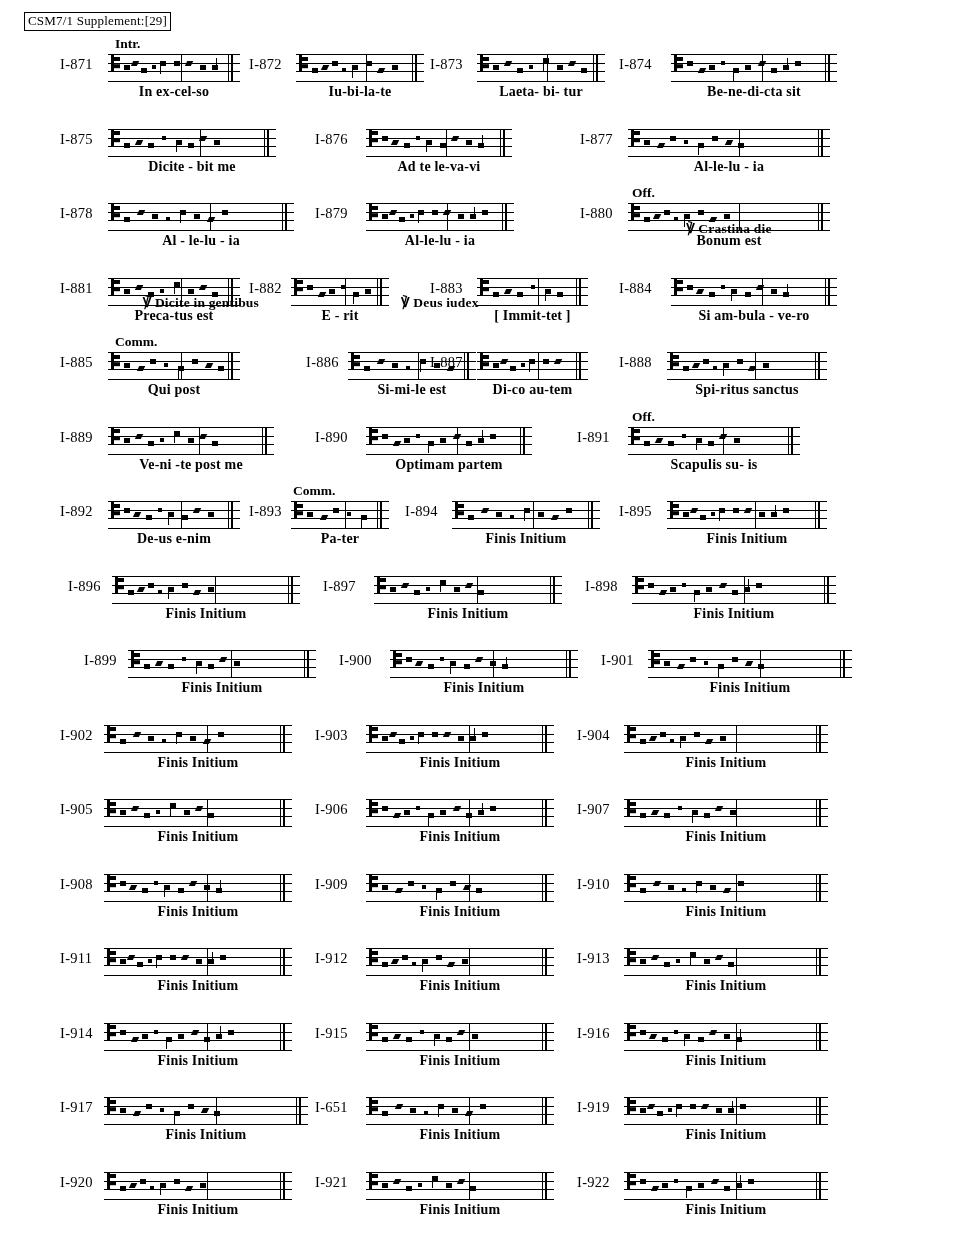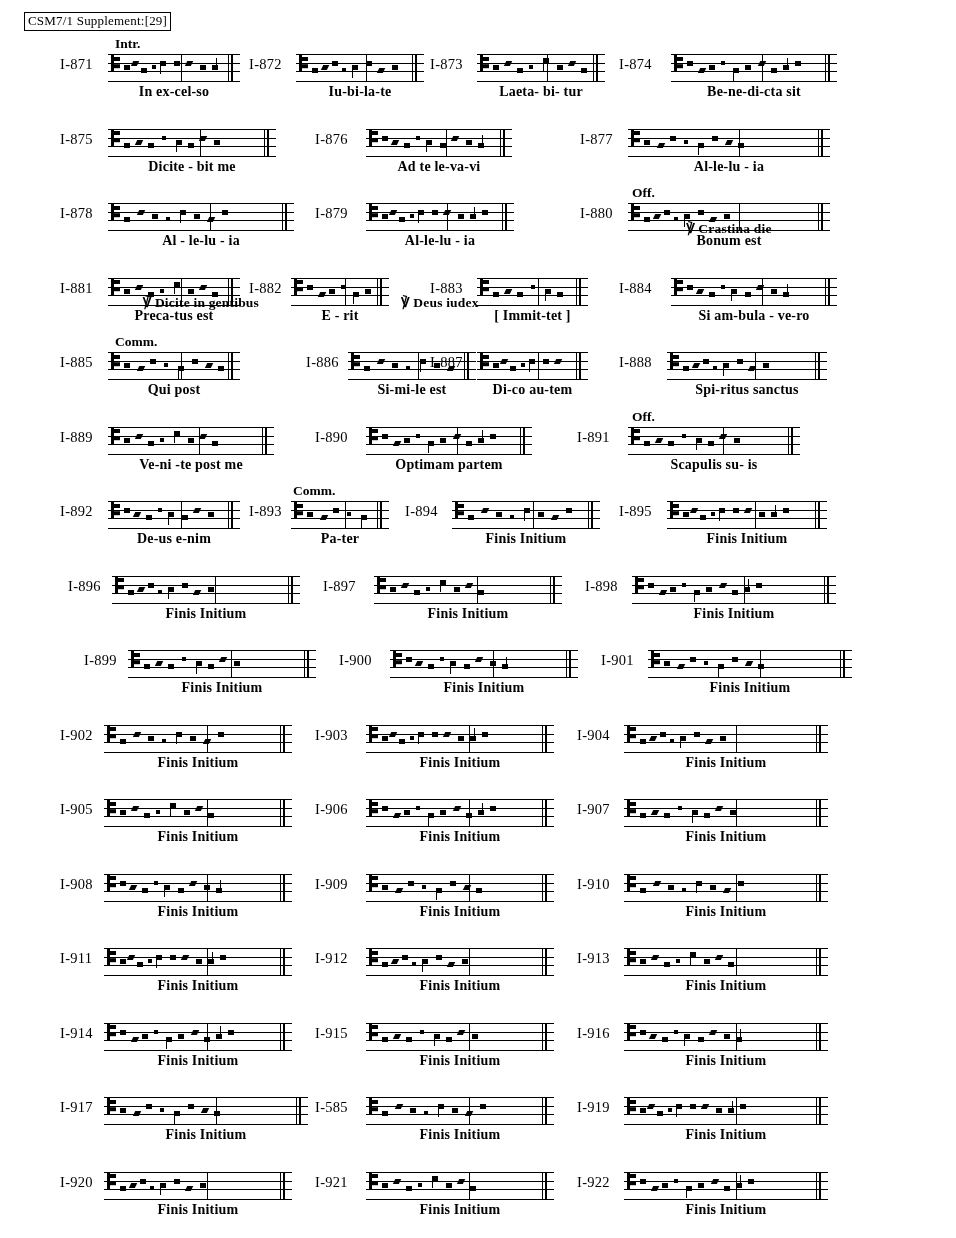--- a/index.html
+++ b/index.html
@@ -1022,21 +1022,21 @@
           <span class="nt stem" style="left: 70px; top: 13px;"></span>
           <span class="nt" style="left: 84px; top: 6px;"></span>
           <span class="nt slant" style="left: 98px; top: 10px;"></span>
           <span class="nt" style="left: 110px; top: 13px;"></span>
           <span class="barline" style="left: 112px;"></span>
           <span class="barline dbl" style="left: 192px;"></span>
         </div>
         <div class="lyric" style="left: 104px; width: 204px; top: 48px;">Finis  Initium</div>
       </div>
       <div class="entry" style="left: 0px; top: 0px; width: 956px; height: 74.5px;">
-        <div class="cue" style="left: 315px; top: 20px; bottom: auto;">I-585</div>
+        <div class="cue" style="left: 315px; top: 20px; bottom: auto;">I-651</div>
         <div class="staff" style="left: 366px; width: 188px; top: 18px; bottom: auto;">
           <span class="clef"></span>
           <span class="nt" style="left: 16px; top: 13px;"></span>
           <span class="nt slant" style="left: 30px; top: 6px;"></span>
           <span class="nt" style="left: 44px; top: 10px;"></span>
           <span class="nt sm" style="left: 58px; top: 13px;"></span>
           <span class="nt stem" style="left: 72px; top: 6px;"></span>
           <span class="nt" style="left: 86px; top: 10px;"></span>
           <span class="nt slant" style="left: 100px; top: 13px;"></span>
           <span class="nt" style="left: 114px; top: 6px;"></span>

